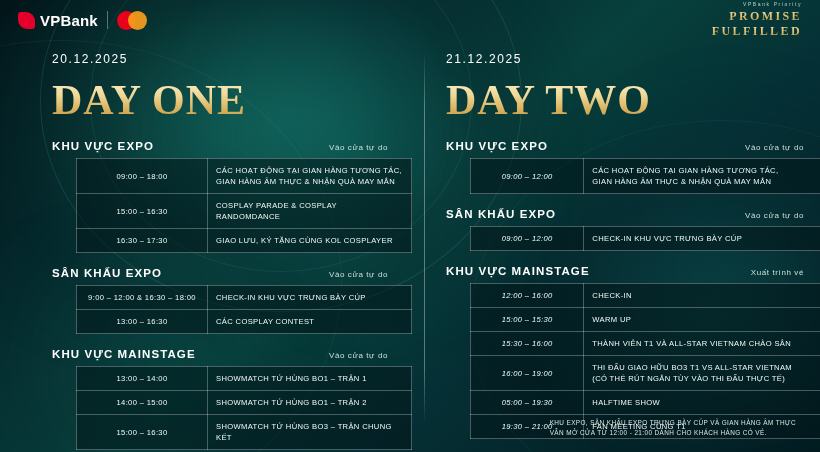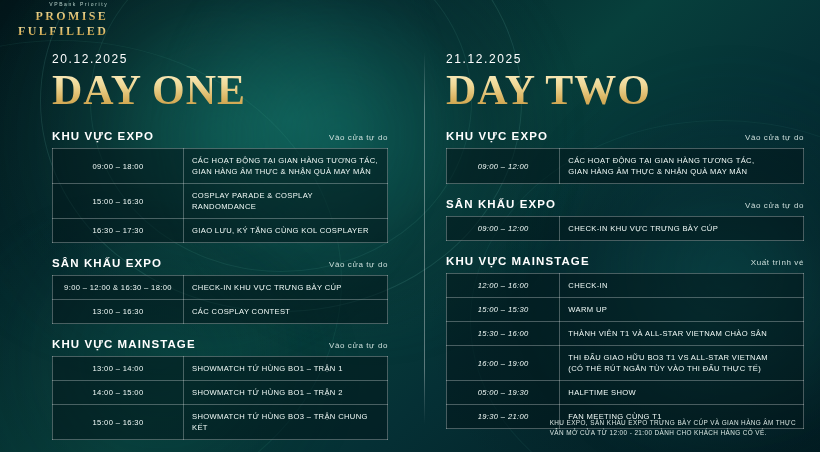--- a/index.html
+++ b/index.html
@@ -164,21 +164,21 @@
     bottom: 28px;
     width: 1px;
     background: linear-gradient(180deg, rgba(255,255,255,0) 0%, rgba(255,255,255,0.35) 15%, rgba(255,255,255,0.35) 85%, rgba(255,255,255,0) 100%);
     z-index: 6;
   }
 
   .date-label {
     font-size: 12px;
     letter-spacing: 1.6px;
     color: #ffffff;
-    margin-bottom: 2px;
+    margin-bottom: 12px;
     font-weight: normal;
   }
   .day-title {
     font-family: "Liberation Serif", serif;
     font-size: 42px;
     font-weight: bold;
     letter-spacing: 1px;
     line-height: 1.05;
     background: linear-gradient(180deg, #fdf3cd 0%, #f0d998 38%, #d8b05c 72%, #c59a45 100%);
     -webkit-background-clip: text;
@@ -205,20 +205,21 @@
     letter-spacing: 0.6px;
     color: #dfeeea;
     opacity: 0.9;
   }
 
   table.sched {
     width: 100%;
     border-collapse: collapse;
     background: rgba(2, 22, 26, 0.55);
     table-layout: fixed;
+    margin-left: 24px;
   }
   table.sched td {
     border: 1px solid rgba(255,255,255,0.28);
     padding: 6px 8px;
     font-size: 7.6px;
     line-height: 1.45;
     letter-spacing: 0.35px;
     color: #f2fbf8;
     vertical-align: middle;
   }
@@ -251,20 +252,31 @@
   <div class="swirl swirl-a"></div>
   <div class="swirl swirl-b"></div>
   <div class="swirl swirl-c"></div>
   <div class="swirl swirl-d"></div>
   <div class="arc arc1"></div>
   <div class="arc arc2"></div>
   <div class="arc arc3"></div>
   <div class="arc arc4"></div>
 
   <div class="top-bar">
+    <div class="brand-left">
+      <div class="vp-logo">
+        <div class="vp-mark"></div>
+        <div class="vp-text">VPBank</div>
+      </div>
+      <div class="divider-v"></div>
+      <div class="mc-mark">
+        <span class="mc-red"></span>
+        <span class="mc-yellow"></span>
+      </div>
+    </div>
     <div class="brand-right">
       <div class="pf-small">VPBank Priority</div>
       <div class="pf-main">PROMISE</div>
       <div class="pf-main">FULFILLED</div>
     </div>
   </div>
 
   <div class="col-divider"></div>
 
   <div class="columns">

